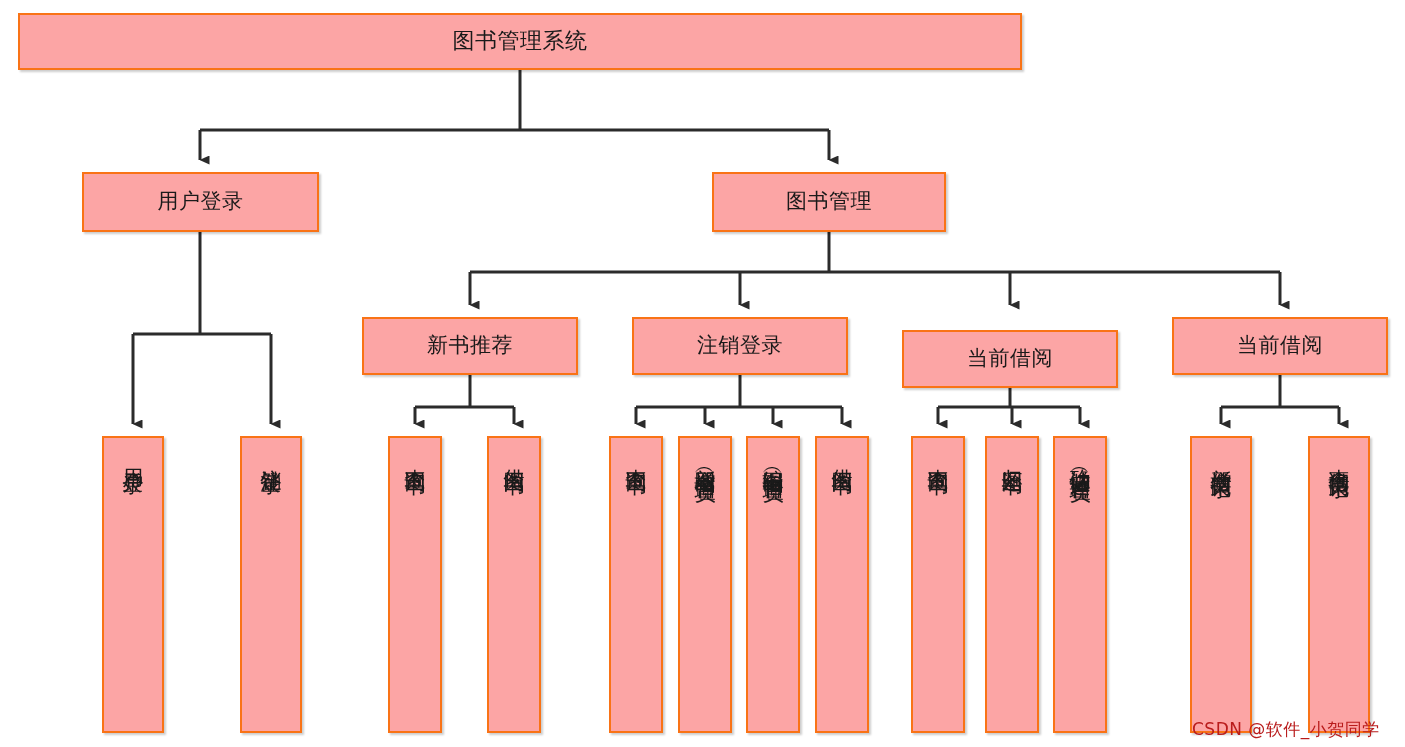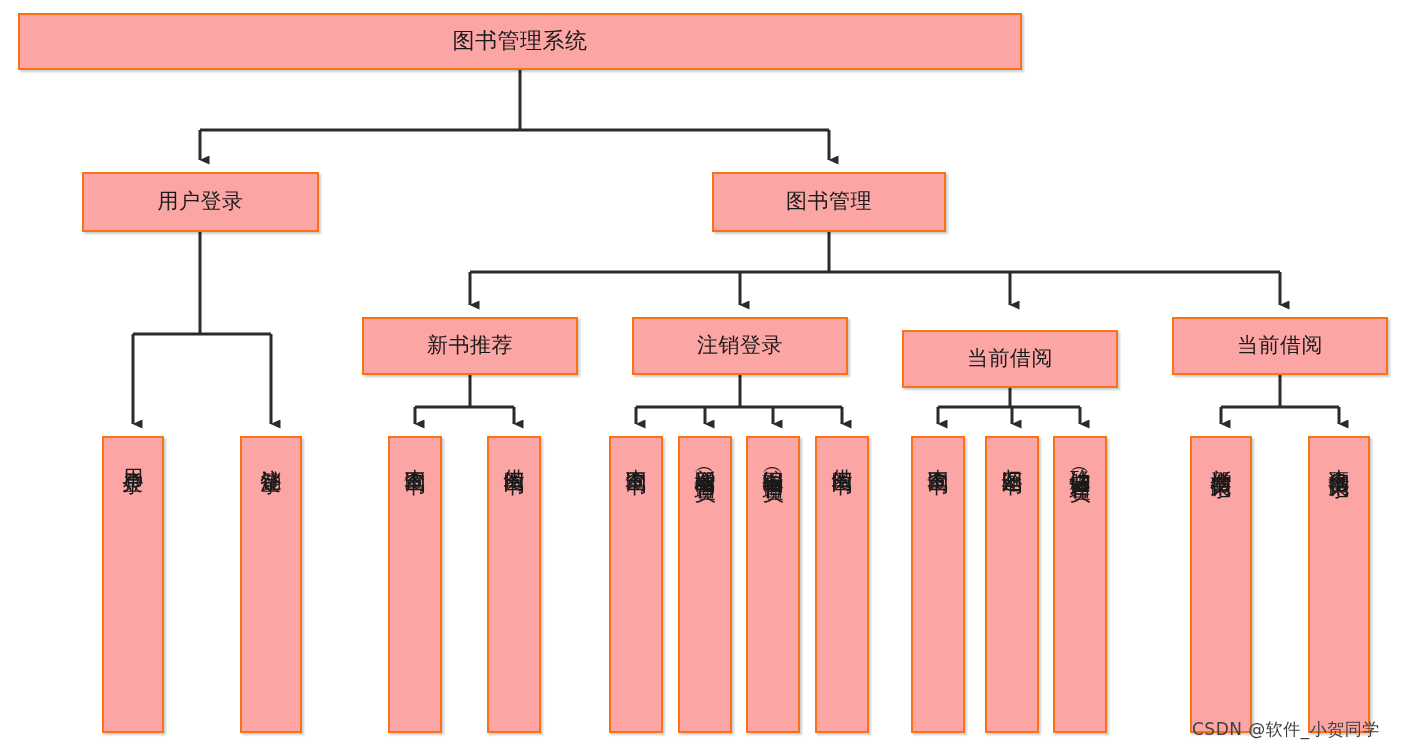--- a/index.html
+++ b/index.html
@@ -53,21 +53,21 @@
     text-orientation: upright;
     font-size: 21px;
     line-height: 1.34;
     letter-spacing: 2px;
     white-space: nowrap;
     color: #1a1a1a;
   }
   .watermark {
     position: absolute;
     font-size: 17px;
-    color: #404040;
+    color: #b91c1c;
     white-space: nowrap;
     letter-spacing: 0.5px;
     font-family: "DejaVu Sans", "Liberation Sans", sans-serif;
   }
 </style>
 </head>
 <body>
 
 <div id="canvas">
 

